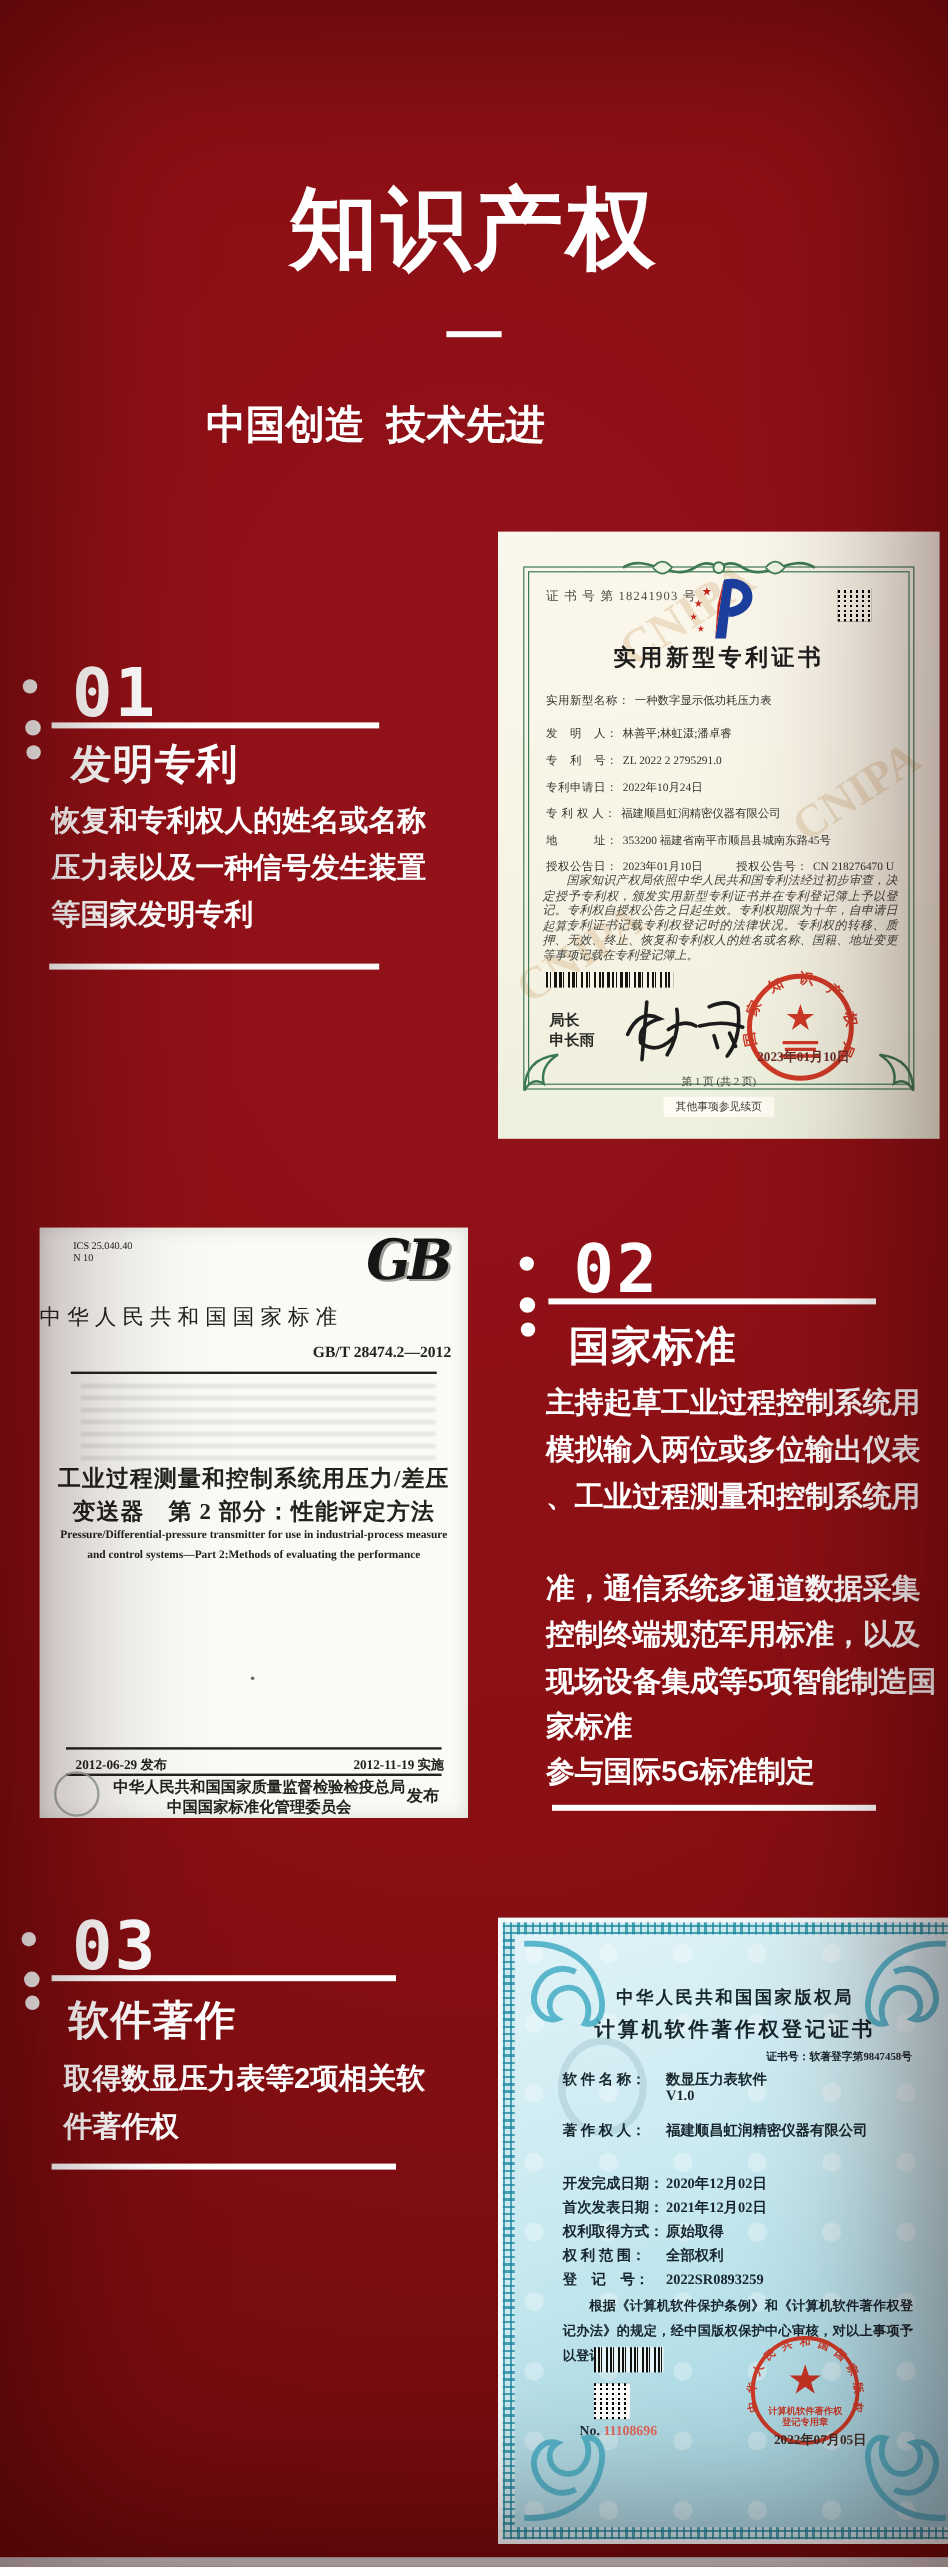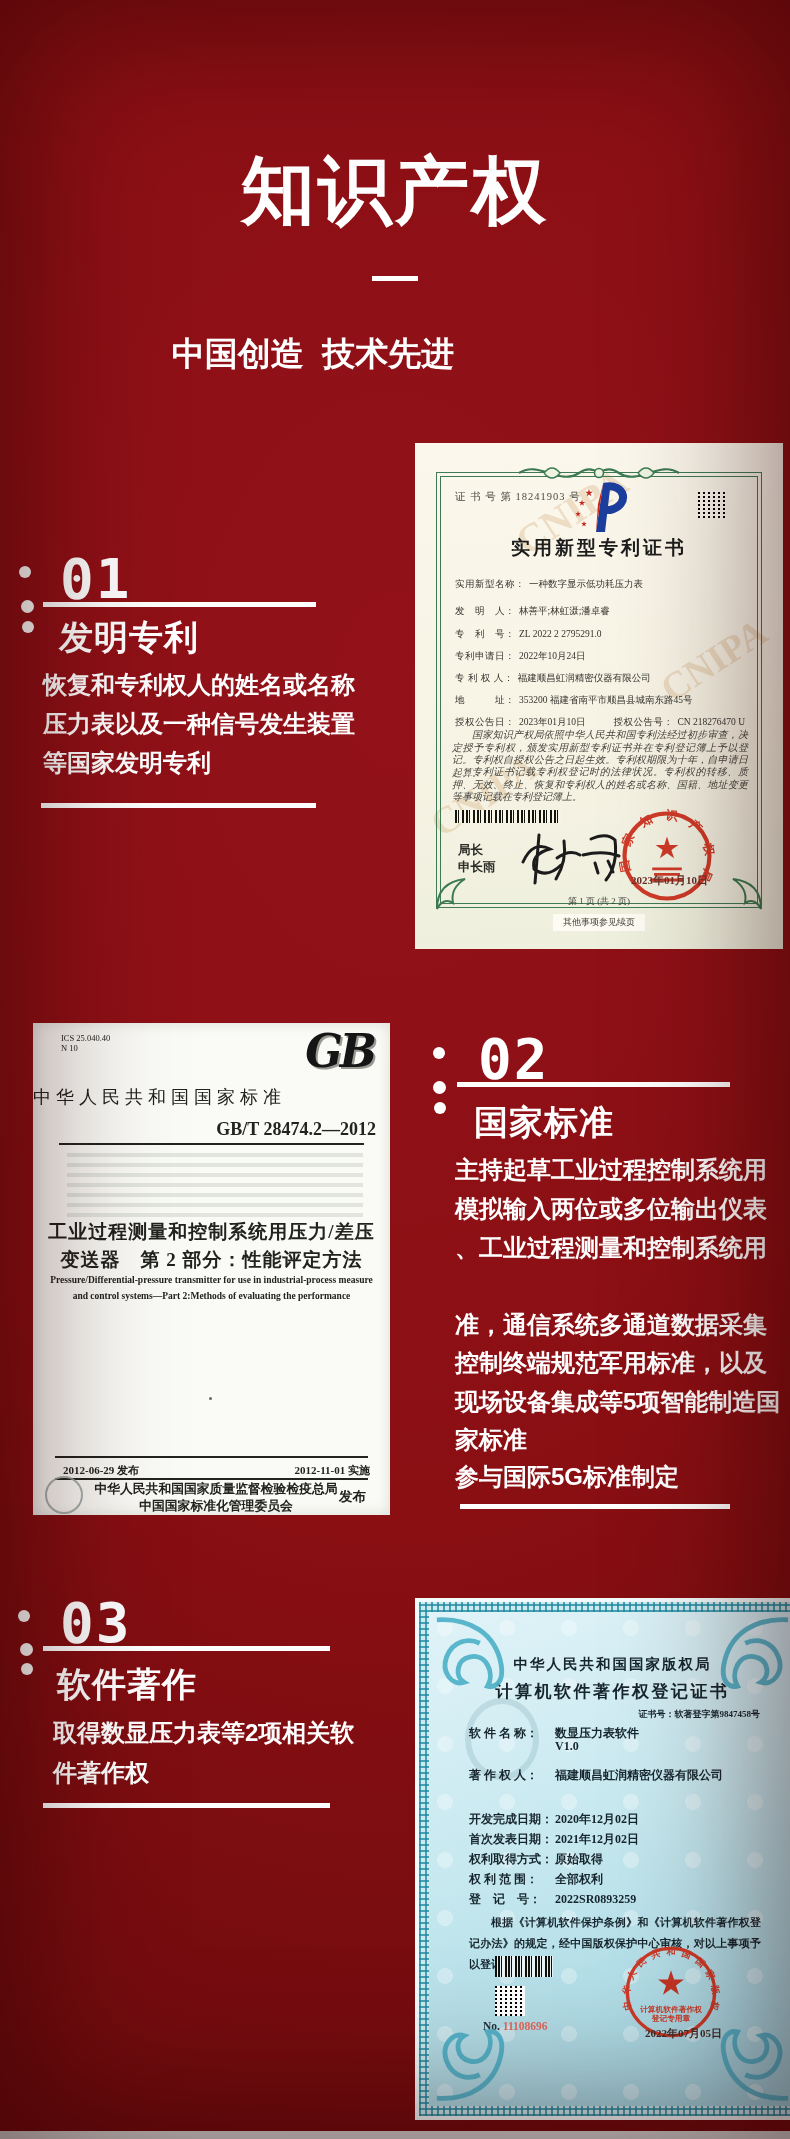--- a/index.html
+++ b/index.html
@@ -31,21 +31,21 @@
   .pc-barcode{left:40px;top:367px;width:106px;height:13px;background:repeating-linear-gradient(90deg,#15150f 0 2px,#f8f4e8 2px 3px,#15150f 3px 4px,#f8f4e8 4px 7px,#15150f 7px 9px,#f8f4e8 9px 11px);}
   .pc-officer{font-family:"Liberation Serif",serif;font-size:12.5px;font-weight:bold;color:#2a2a26;}
   .pc-pageinfo{left:0;top:452px;width:100%;text-align:center;font-family:"Liberation Serif",serif;font-size:9px;color:#44443e;}
   .pc-footnote{left:50%;transform:translateX(-50%);top:471px;background:#fdfbf2;padding:2px 10px;font-family:"Liberation Serif",serif;font-size:9px;color:#3c3c36;white-space:nowrap;}
   .sealdate{font-family:"Liberation Serif",serif;font-weight:bold;color:#6b3028;}
   
   .gb{left:33px;top:1023px;width:357px;height:492px;background:#fafaf6;box-shadow:inset 0 0 14px rgba(90,90,80,.18);font-family:"Liberation Serif",serif;color:#22221e;}
   .gb-ics{left:28px;top:10px;font-size:8.5px;line-height:10px;white-space:pre-line;}
   .gb-logo{right:16px;top:2px;font-family:"DejaVu Serif",serif;font-weight:900;font-size:44px;font-style:italic;color:#151515;letter-spacing:-3px;text-shadow:2px 2px 0 #9a9a94;transform:scaleY(1.05);}
   .gb-head{left:0;top:62px;width:100%;font-size:18px;letter-spacing:5px;white-space:nowrap;}
-  .gb-no{right:14px;top:96px;font-size:18px;font-weight:bold;}
+  .gb-no{right:14px;top:96px;font-size:13px;font-weight:bold;}
   .gb-rule{left:26px;top:120px;width:305px;height:2px;background:#23231f;}
   .gb-ghost{left:34px;top:130px;width:296px;height:66px;background:repeating-linear-gradient(180deg,rgba(125,145,130,.20) 0 4px,transparent 4px 10px);filter:blur(.7px);}
   .gb-title{left:0;width:100%;text-align:center;font-size:19px;font-weight:bold;letter-spacing:1px;white-space:pre;}
   .gb-en{left:0;width:100%;text-align:center;font-size:9.5px;font-weight:bold;white-space:nowrap;}
   .gb-dot{left:176px;top:374px;width:3px;height:3px;background:#666;border-radius:50%;}
   .gb-hr2{left:22px;width:313px;height:1.5px;background:#23231f;}
   .gb-date{top:440px;font-size:11px;font-weight:bold;white-space:nowrap;}
   .gb-emblem{left:12px;top:453px;width:34px;height:34px;border:2px solid #97a2a0;border-radius:50%;background:radial-gradient(circle at 50% 45%,#aeb8b4 30%,transparent 32%),repeating-conic-gradient(#b9c2bе 0 10deg,transparent 10deg 20deg);opacity:.85;}
   .gb-agency{left:52px;top:458px;width:262px;text-align:center;font-size:12.8px;font-weight:bold;line-height:16.5px;white-space:nowrap;}
   .gb-pub{left:306px;top:465px;font-size:13.5px;font-weight:bold;}
@@ -169,21 +169,21 @@
     <div class="abs gb-no">GB/T 28474.2—2012</div>
     <div class="abs gb-rule"></div>
     <div class="abs gb-ghost"></div>
     <div class="abs gb-title" style="top:196px;">工业过程测量和控制系统用压力/差压</div>
     <div class="abs gb-title" style="top:224px;">变送器　第 2 部分：性能评定方法</div>
     <div class="abs gb-en" style="top:252px;">Pressure/Differential-pressure transmitter for use in industrial-process measure</div>
     <div class="abs gb-en" style="top:268px;">and control systems—Part 2:Methods of evaluating the performance</div>
     <div class="abs gb-dot"></div>
     <div class="abs gb-hr2" style="top:433px;"></div>
     <div class="abs gb-date" style="left:30px;">2012-06-29 发布</div>
-    <div class="abs gb-date" style="right:20px;">2012-11-01 实施</div>
+    <div class="abs gb-date" style="right:20px;">2012-11-19 实施</div>
     <div class="abs gb-hr2" style="top:455px;"></div>
     <div class="abs gb-emblem"></div>
     <div class="abs gb-agency">
       <div>中华人民共和国国家质量监督检验检疫总局</div>
       <div>中国国家标准化管理委员会</div>
     </div>
     <div class="abs gb-pub">发布</div>
   </div>
 
   <div class="abs dot" style="left:433px;top:1047px;"></div>

